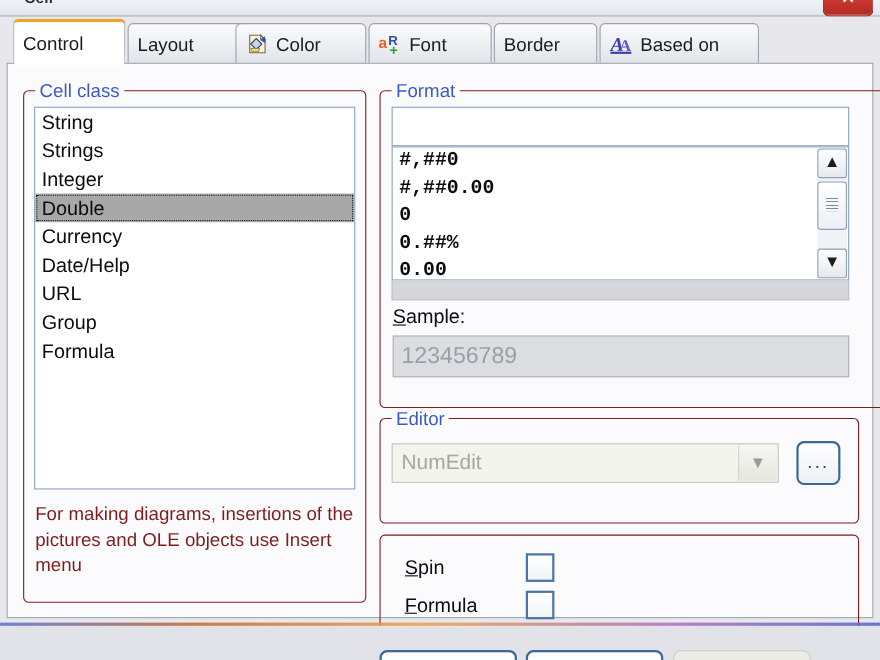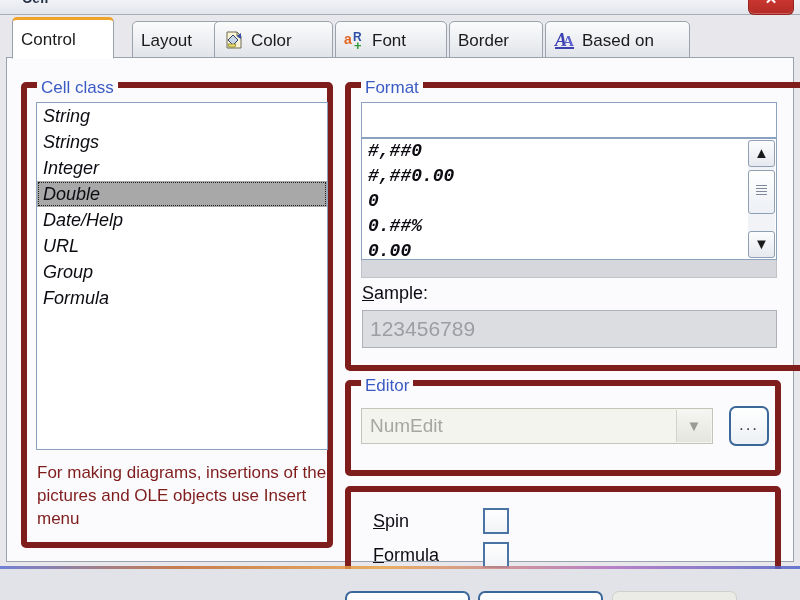--- a/index.html
+++ b/index.html
@@ -84,21 +84,21 @@
     width: 788px; height: 505px;
     background: #fbfbfd;
     border: 1px solid #9aa2ad;
     border-top-color: #9aa2ad;
     box-sizing: border-box;
   }
 
   
   .group {
     position: absolute;
-    border: 6px solid #7f1d1d;
+    border: 1px solid #7f1d1d;
     border-radius: 5px;
     box-sizing: border-box;
     background: transparent;
   }
   .group > .gtitle {
     position: absolute; top: -10px; left: 10px;
     background: #fbfbfd;
     padding: 0 4px;
     color: #3b5bc4;
     font-size: 17px;
@@ -107,21 +107,20 @@
   }
 
   
   #grp-cellclass { left: 14px; top: 24px; width: 312px; height: 466px; }
   .listbox {
     position: absolute;
     background: #ffffff;
     border: 1px solid #8aa2bf;
     box-sizing: border-box;
     overflow: hidden;
-    font-style: italic;
   }
   #cellclass-list { left: 9px; top: 14px; width: 292px; height: 348px; }
   .li {
     height: 26px; line-height: 26px;
     padding: 0 6px;
     font-size: 18px;
     color: #0b0b12;
     box-sizing: border-box;
     white-space: nowrap;
   }
@@ -313,21 +312,21 @@
   <div class="close-btn">
     <div class="glyph">✕</div>
   </div>
 
   <div class="tabstrip">
 
     <div class="tab active" id="tab0" style="left:6px; width:102px;">
       <span class="tlabel">Control</span>
     </div>
 
-    <div class="tab" id="tab1" style="left:110px; width:108px;margin-left:16px;">
+    <div class="tab" id="tab1" style="left:110px; width:108px;">
       <span class="tlabel">Layout</span>
     </div>
 
     <div class="tab" id="tab2" style="left:208px; width:119px;">
       <span class="ticon">
         <svg viewBox="0 0 22 22" width="22" height="22">
           <path d="M4 3h10l4 4v12H4z" fill="#fbf4d4" stroke="#6b6b55" stroke-width="1"></path>
           <path d="M14 3l4 4h-4z" fill="#e6e0b8" stroke="#6b6b55" stroke-width="1"></path>
           <path d="M5 11l5-5 5 5-5 5z" fill="#c8d4e8" stroke="#2b3f6b" stroke-width="1"></path>
           <path d="M14.5 6.5l3.5-2.5v6l-3.5-2z" fill="#3b4fa8"></path>
@@ -367,20 +366,21 @@
   <div class="page">
 
     <div class="group" id="grp-cellclass">
       <div class="gtitle">Cell class</div>
 
       <div class="listbox" id="cellclass-list">
         <div class="li">String</div>
         <div class="li">Strings</div>
         <div class="li">Integer</div>
         <div class="li selected">Double</div>
+        <div class="li">Currency</div>
         <div class="li">Date/Help</div>
         <div class="li">URL</div>
         <div class="li">Group</div>
         <div class="li">Formula</div>
       </div>
 
       <div id="cellclass-hint">For making diagrams, insertions of the pictures and OLE  objects use Insert menu</div>
     </div>
 
     <div class="group" id="grp-format">

